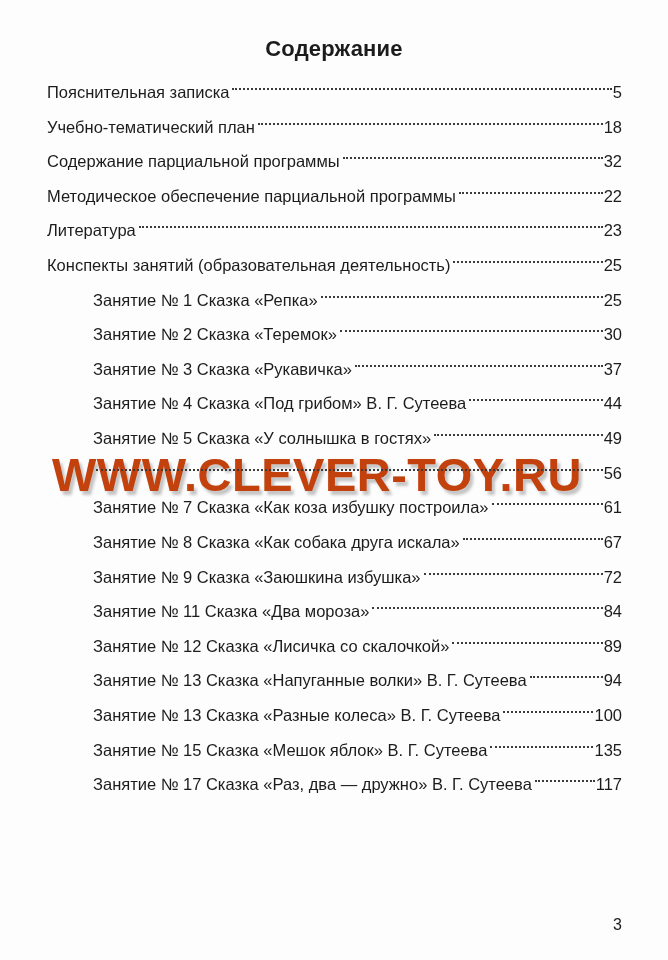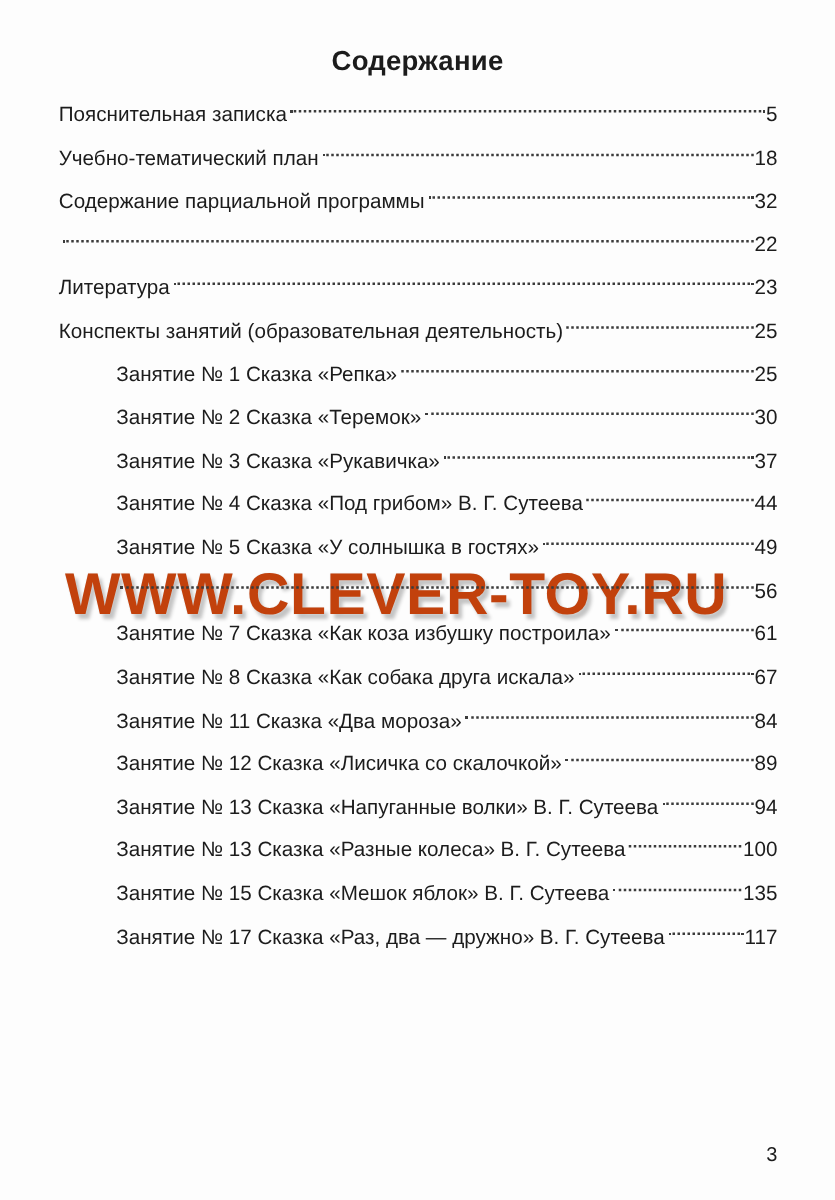--- a/index.html
+++ b/index.html
@@ -96,20 +96,21 @@
         <span class="label">Учебно-тематический план</span>
         <span class="leader"></span>
         <span class="pnum">18</span>
       </div>
       <div class="row">
         <span class="label">Содержание парциальной программы</span>
         <span class="leader"></span>
         <span class="pnum">32</span>
       </div>
       <div class="row">
+        <span class="label">Методическое обеспечение парциальной программы</span>
         <span class="leader"></span>
         <span class="pnum">22</span>
       </div>
       <div class="row">
         <span class="label">Литература</span>
         <span class="leader"></span>
         <span class="pnum">23</span>
       </div>
       <div class="row">
         <span class="label">Конспекты занятий (образовательная деятельность)</span>
@@ -149,20 +150,25 @@
         <span class="label">Занятие № 7 Сказка «Как коза избушку построила»</span>
         <span class="leader"></span>
         <span class="pnum">61</span>
       </div>
       <div class="row sub">
         <span class="label">Занятие № 8 Сказка «Как собака друга искала»</span>
         <span class="leader"></span>
         <span class="pnum">67</span>
       </div>
       <div class="row sub">
+        <span class="label">Занятие № 9 Сказка «Заюшкина избушка»</span>
+        <span class="leader"></span>
+        <span class="pnum">72</span>
+      </div>
+      <div class="row sub">
         <span class="label">Занятие № 11 Сказка «Два мороза»</span>
         <span class="leader"></span>
         <span class="pnum">84</span>
       </div>
       <div class="row sub">
         <span class="label">Занятие № 12 Сказка «Лисичка со скалочкой»</span>
         <span class="leader"></span>
         <span class="pnum">89</span>
       </div>
       <div class="row sub">

